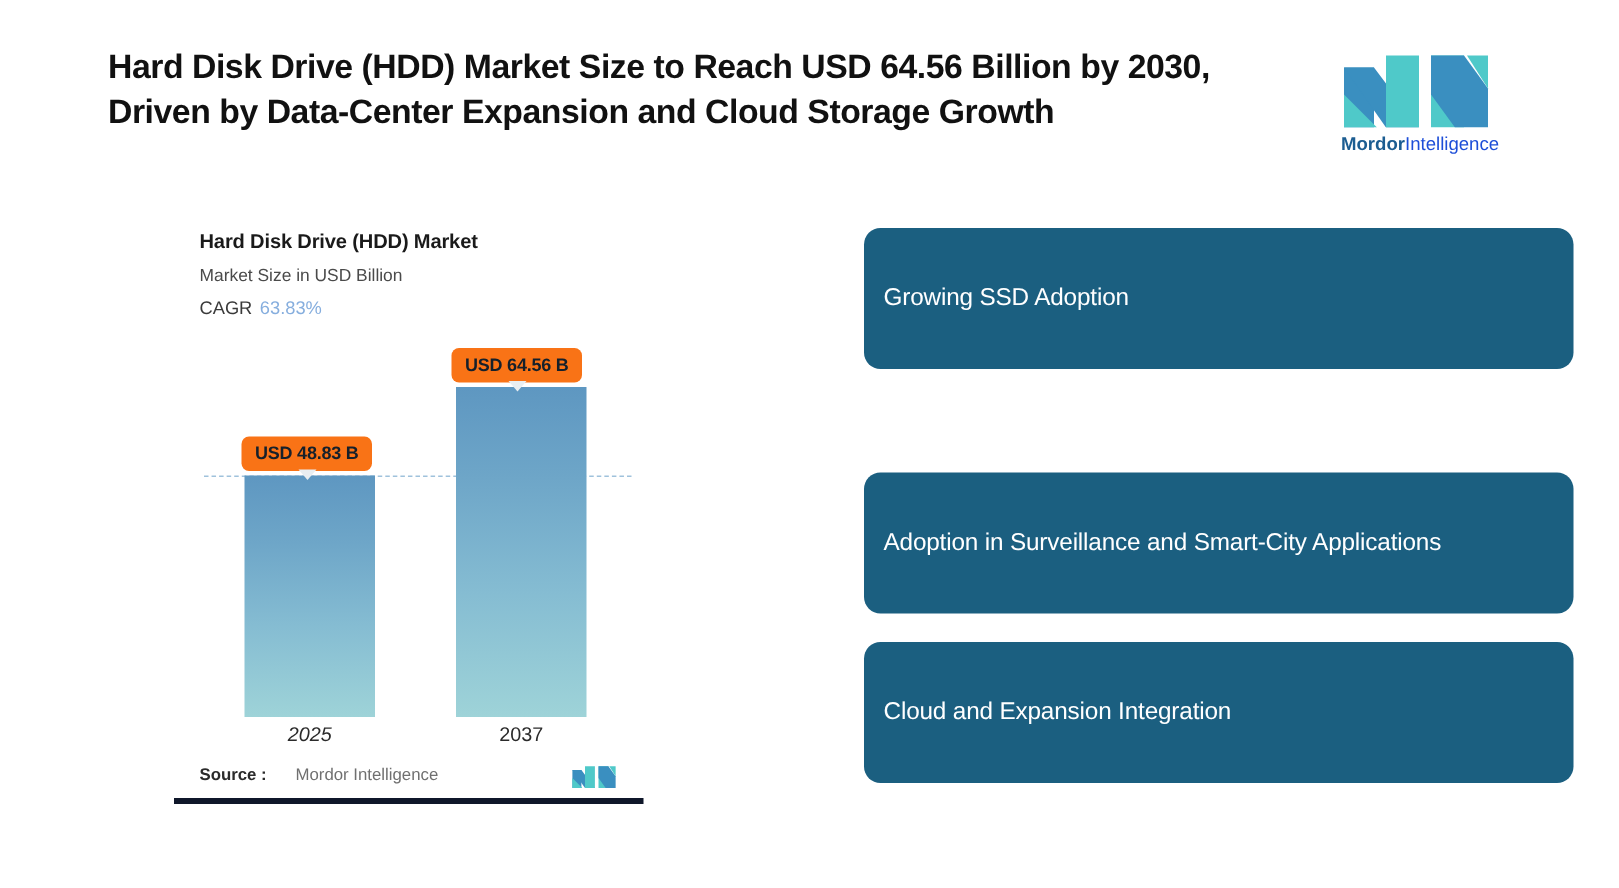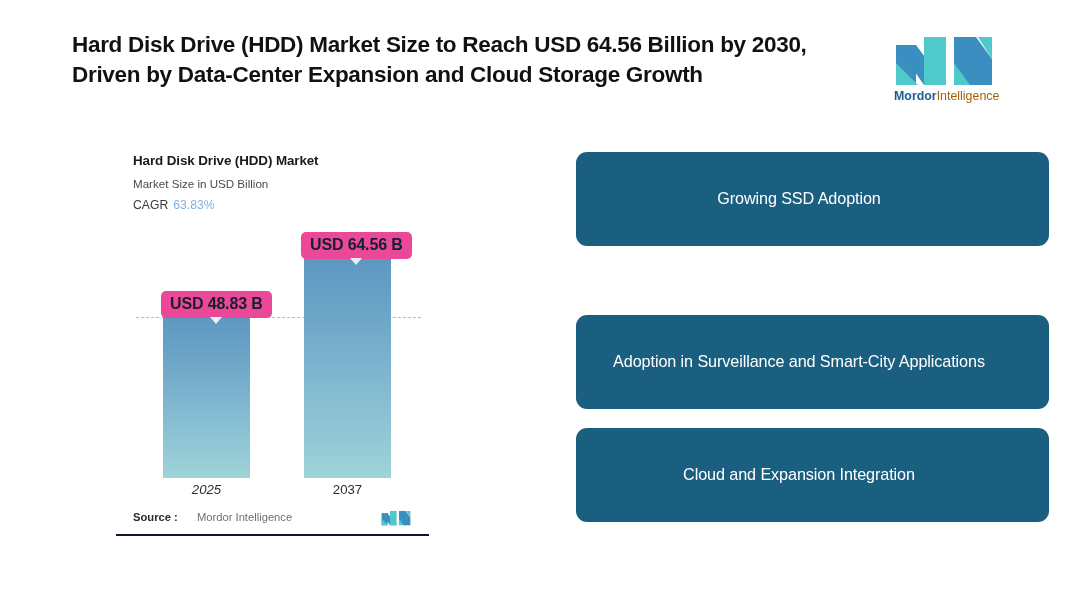--- a/index.html
+++ b/index.html
@@ -58,31 +58,31 @@
     position: absolute;
     left: 0;
     top: 56px;
     width: 100px;
     text-align: center;
     font-size: 12.4px;
     white-space: nowrap;
     color: #2b6ea8;
   }
   .brand-wordmark .bold { font-weight: bold; color: #1c5d91; }
-  .brand-wordmark .light { font-weight: normal; color: #a16207; }
+  .brand-wordmark .light { font-weight: normal; color: #1d4ed8; }
 
   
   .chart-card {
     position: absolute;
     left: 88px;
     top: 140px;
     width: 313px;
     height: 396px;
     background: #ffffff;
-    border-bottom: 2px solid #0f172a;
+    border-bottom: 4px solid #0f172a;
   }
 
   .chart-title {
     position: absolute;
     left: 17px;
     top: 13px;
     font-size: 13.4px;
     font-weight: bold;
     color: #1a1a1a;
     letter-spacing: -0.1px;
@@ -137,24 +137,24 @@
   .bar-2030 {
     left: 188px;
     top: 118px;
     width: 87px;
     height: 220px;
   }
 
   
   .badge {
     position: absolute;
-    background: #ec4899;
+    background: #f97316;
     border-radius: 5px;
     padding: 4px 9px 5px 9px;
-    font-size: 16px;
+    font-size: 12px;
     font-weight: bold;
     color: #15202b;
     white-space: nowrap;
     letter-spacing: -0.15px;
     text-align: right;
   }
   .badge::after {
     content: "";
     position: absolute;
     left: 50%;
@@ -242,21 +242,20 @@
   .trend-text {
     position: absolute;
     left: 13px;
     top: 50%;
     transform: translateY(-50%);
     width: 420px;
     font-size: 16.2px;
     line-height: 1.55;
     color: #ffffff;
     letter-spacing: -0.1px;
-    text-align: center;
   }
 </style>
 </head>
 <body>
 
 <div class="page">
 
   <div class="header">
     <div class="headline">Hard Disk Drive (HDD) Market Size to Reach USD 64.56 Billion by 2030, Driven by Data-Center Expansion and Cloud Storage Growth</div>
 

